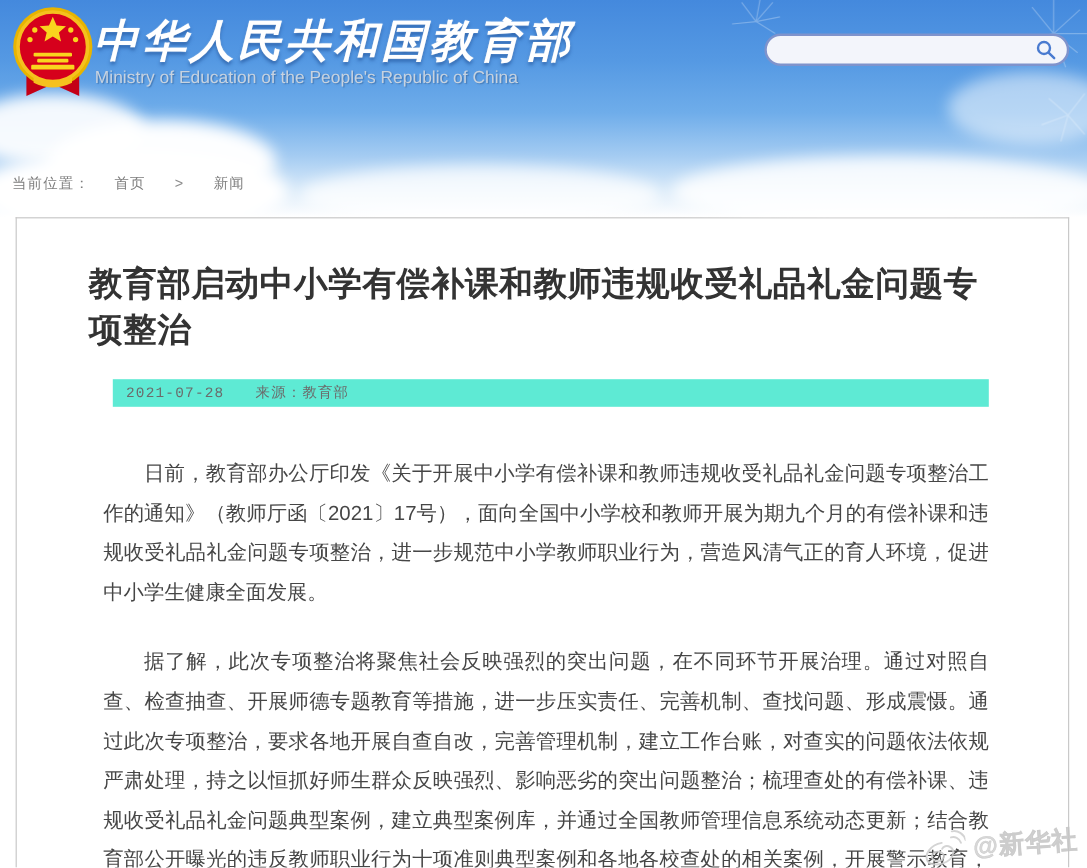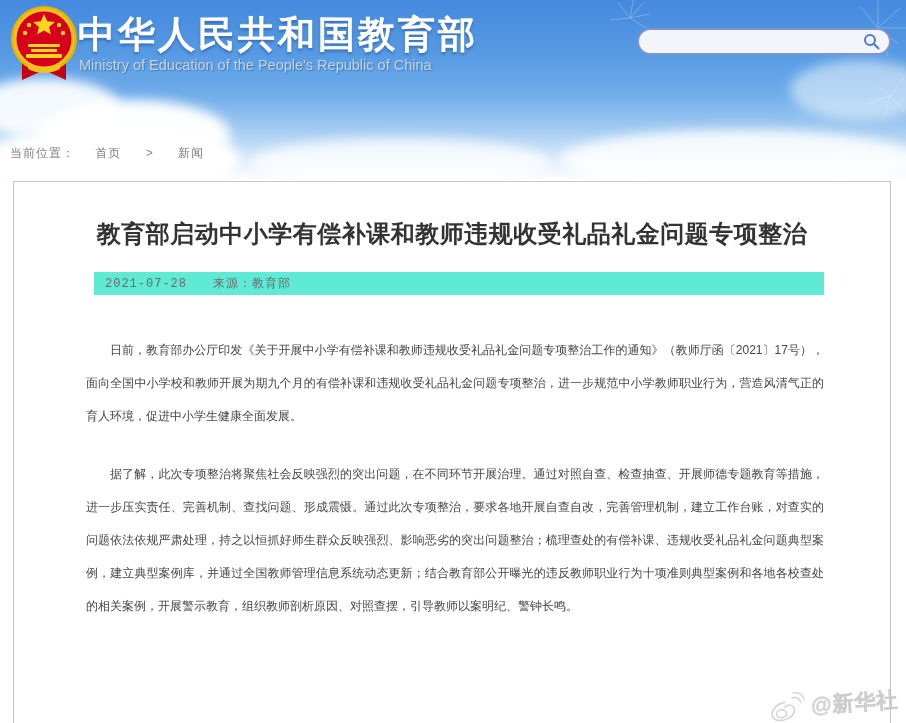--- a/index.html
+++ b/index.html
@@ -20,21 +20,21 @@
   .cloud.c6 { left:790px; top:60px; width:140px; height:60px; background:rgba(255,255,255,.5); }
 
   .deco { position:absolute; opacity:.55; }
 
   
   .emblem-wrap { position:absolute; left:8px; top:2px; width:72px; height:92px; }
 
   
   .site-title { position:absolute; left:78px; top:10px; width:560px; height:48px;
     font-size:37px; font-weight:bold; letter-spacing:3px; color:#ffffff;
-    text-shadow: 0 2px 3px rgba(30,80,150,.65), 0 0 1px rgba(255,255,255,.8); }
+    text-shadow: 0 2px 3px rgba(30,80,150,.65), 0 0 1px rgba(255,255,255,.8); font-style: italic; }
   .site-subtitle { position:absolute; left:79px; top:57px; width:560px; height:20px;
     font-size:14.5px; font-weight:normal; color:#c7d2df;
     text-shadow: 1px 1px 1px rgba(50,95,150,.6); }
 
   
   .search-box { position:absolute; left:637px; top:28px; width:254px; height:27px;
     border:2px solid #7f93cc; border-radius:14px; background:#f3f5fb;
     display:flex; align-items:center; padding:0 6px 0 14px; }
   .search-input { flex:1; border:none; outline:none; background:transparent;
     font-size:13px; color:#444; height:20px; }
@@ -43,29 +43,29 @@
 
   
   .breadcrumb { position:absolute; left:10px; top:145px; font-size:12px; color:#7d7d7d;
     letter-spacing:1px; }
   .breadcrumb a { color:#7d7d7d; text-decoration:none; margin:0 16px; }
   .breadcrumb .sep { margin:0 4px; color:#8d8d8d; }
 
   
   .card { position:absolute; left:13px; top:181px; width:878px; height:542px;
     background:#ffffff; border:1px solid #c9c9c9; border-bottom:none; }
-  .article-title { margin:36px 60px 0 60px; text-align:center;
-    font-size:24px; font-weight:bold; color:#333333; letter-spacing:.5px; }
+  .article-title { margin:36px 60px 0 60px; text-align:left;
+    font-size:28px; font-weight:bold; color:#333333; letter-spacing:.5px; }
   .meta-bar { margin:22px 66px 0 80px; height:23px; background:#5eead4;
     display:flex; align-items:center; padding-left:11px;
     font-size:12px; color:#6b6b6b; letter-spacing:1px;
     font-family:"Liberation Mono","DejaVu Sans Mono",monospace; }
   .meta-bar .src { margin-left:26px; font-family:Liberation Serif, serif; }
   .article-body { padding:14px 66px 0 72px; }
-  .article-body p { font-size:12px; line-height:33px; color:#464646;
+  .article-body p { font-size:17px; line-height:33px; color:#464646;
     text-align:justify; text-indent:2em; margin-top:25px; }
 
   
   .watermark { position:absolute; right:8px; bottom:4px; display:flex; align-items:center;
     color:#cccccc; opacity:.85; transform:rotate(-4deg); }
   .watermark .wm-text { font-size:21px; font-weight:bold; color:#d2d2d2;
     letter-spacing:1px; margin-left:6px;
     -webkit-text-stroke:.5px #c4c4c4; }
 </style>
 </head>

